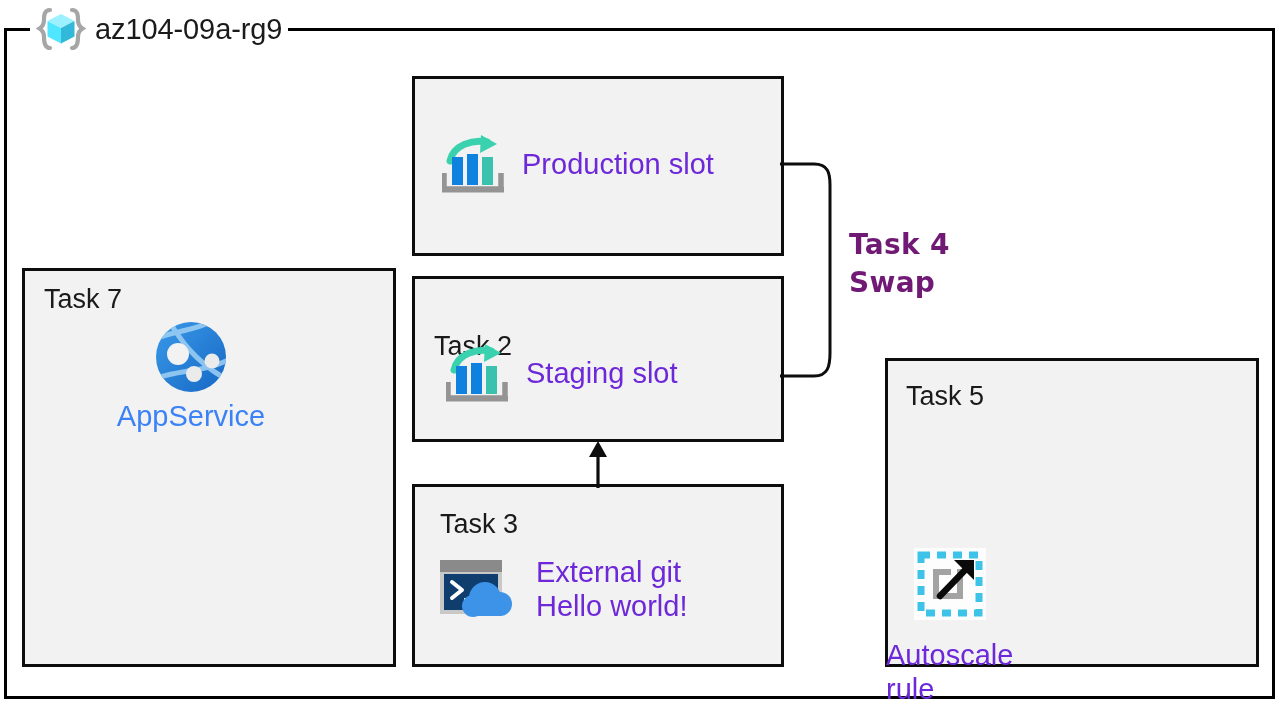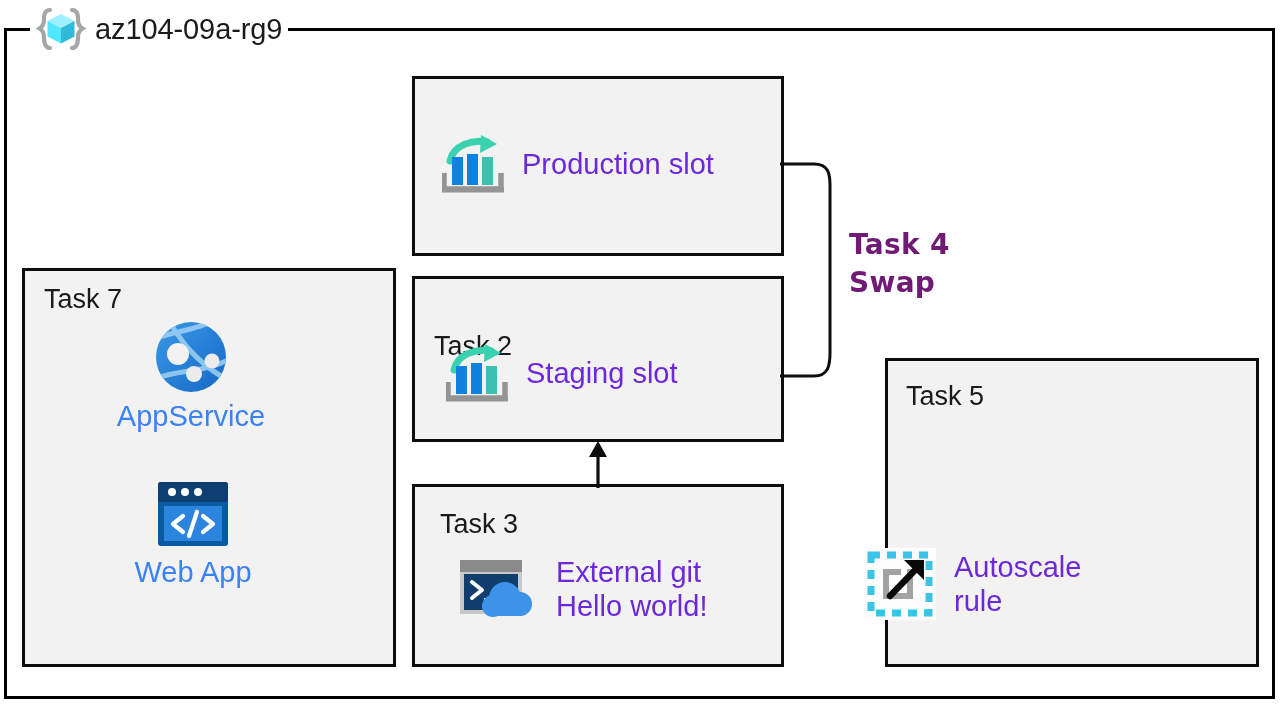--- a/index.html
+++ b/index.html
@@ -109,23 +109,23 @@
   .stack-text {
     font-size: 29px;
     color: #3b82f6;
     line-height: 1;
     white-space: nowrap;
   }
 
   
   #row-production { left: 442px; top: 135px; }
   #row-staging    { left: 446px; top: 344px; }
-  #row-extgit     { left: 458px; top: 555px; }
+  #row-extgit     { left: 438px; top: 555px; }
   #row-asp        { left: 915px; top: 440px; }
-  #row-autoscale  { left: 864px; top: 548px; }
+  #row-autoscale  { left: 886px; top: 548px; flex-direction: column; }
   #item-appservice{ left: 108px; top: 320px; width: 166px; }
   #item-webapp    { left: 110px; top: 478px; width: 166px; }
 
   
   #label-swap {
     position: absolute;
     left: 849px;
     top: 226px;
     font-family: "DejaVu Sans", sans-serif;
     font-size: 28px;
@@ -223,36 +223,20 @@
           <path d="M12 -4 C26 20 40 40 70 58"></path>
         </g>
         <circle cx="24" cy="34" r="11" fill="#f2f2f2"></circle>
         <circle cx="58" cy="41" r="7.5" fill="#ebebeb"></circle>
         <circle cx="40" cy="54" r="8" fill="#ebebeb"></circle>
       </svg>
     </span>
     <span class="stack-text">AppService</span>
   </div>
 
-  <div class="stack-item" id="item-webapp">
-    <span class="ico webapp-ico">
-      <svg width="76" height="72" viewBox="0 0 76 72" xmlns="http://www.w3.org/2000/svg">
-        <rect x="3" y="4" width="70" height="64" rx="3" fill="#0b5ba3"></rect>
-        <rect x="3" y="4" width="70" height="20" rx="3" fill="#0d3f72"></rect>
-        <circle cx="17" cy="14" r="4" fill="#ffffff"></circle>
-        <circle cx="30" cy="14" r="4" fill="#ffffff"></circle>
-        <circle cx="43" cy="14" r="4" fill="#ffffff"></circle>
-        <rect x="9" y="28" width="58" height="35" fill="#2b84de"></rect>
-        <path d="M28 38 L18 46 L28 54" fill="none" stroke="#ffffff" stroke-width="4.2" stroke-linecap="round" stroke-linejoin="round"></path>
-        <path d="M48 38 L58 46 L48 54" fill="none" stroke="#ffffff" stroke-width="4.2" stroke-linecap="round" stroke-linejoin="round"></path>
-        <path d="M42 34 L34 58" fill="none" stroke="#ffffff" stroke-width="4.2" stroke-linecap="round"></path>
-      </svg>
-    </span>
-    <span class="stack-text">Web App</span>
-  </div>
 
   <div class="box" id="box-task2"></div>
   <div class="box-label" id="label-task2">Task 2</div>
   <div class="icon-row" id="row-staging">
     <span class="ico slot-ico">
       <svg width="62" height="58" viewBox="0 0 62 58" xmlns="http://www.w3.org/2000/svg">
         <path d="M8 26 C11 10 31 4 45 7" fill="none" stroke="#3ad2ae" stroke-width="7" stroke-linecap="round"></path>
         <polygon points="39,0 55,9 38,18" fill="#3ad2ae"></polygon>
         <rect x="10" y="22" width="11" height="28" fill="#0f82e0"></rect>
         <rect x="25" y="19" width="11" height="31" fill="#0f82e0"></rect>

